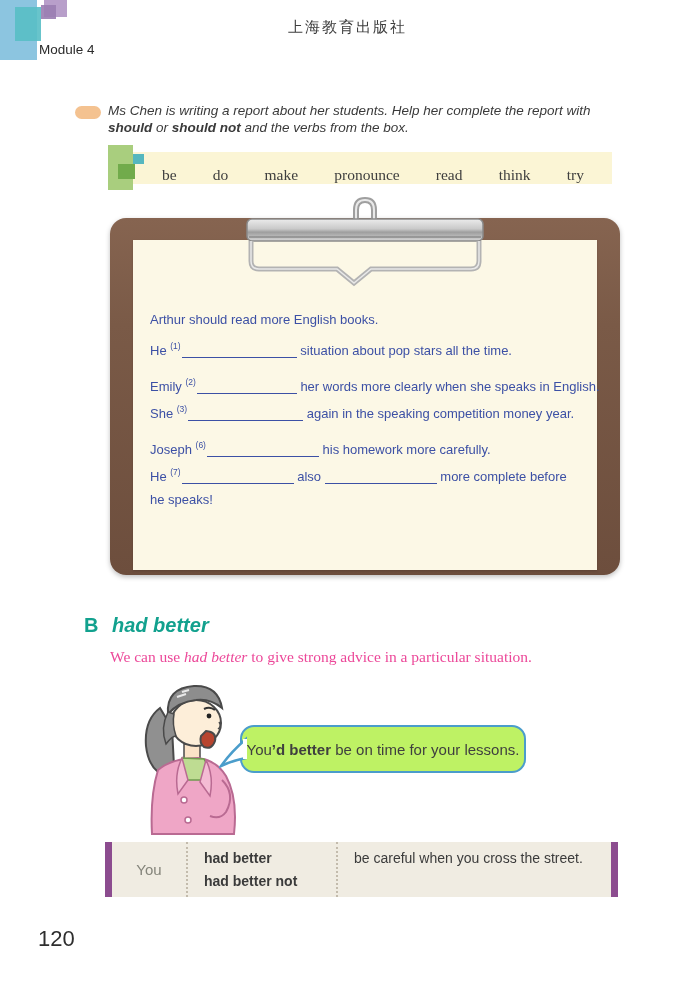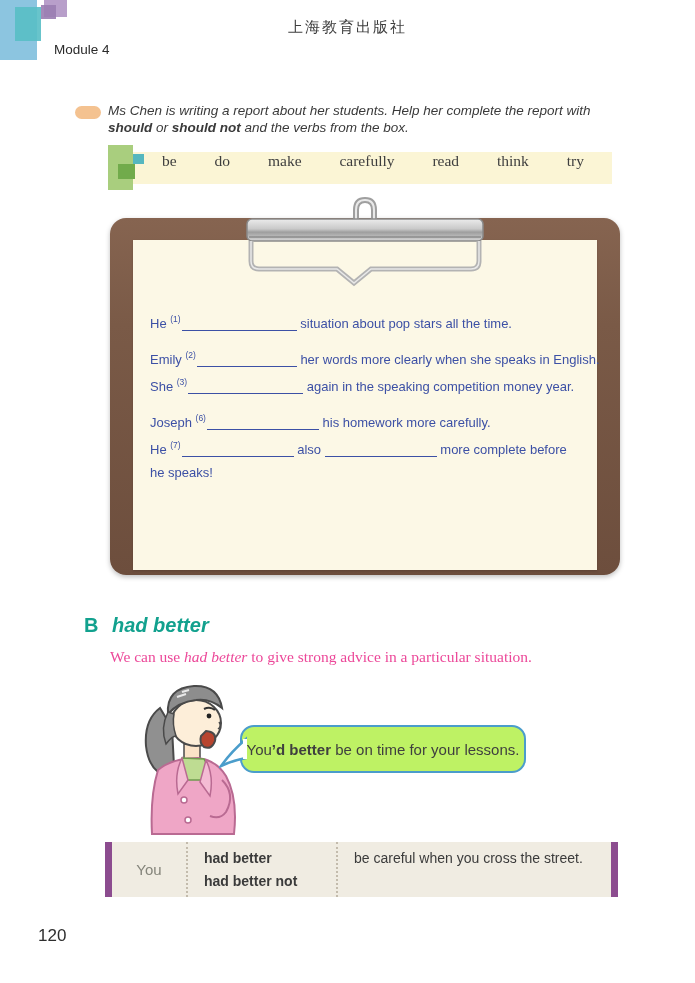--- a/index.html
+++ b/index.html
@@ -2,40 +2,40 @@
 <html style="--teal-heading: #12a18e; --handwriting-blue: #3c50a5; --bubble-border: #4b9dcb; --table-accent: #8c4c8f; --word-box-bg: #fbf5d5; --clipboard-brown: #7a5a47; --paper-cream: #fcf8e6; --orange-pill: #f4c290;"><head>
 <meta charset="utf-8">
 <style>
   html,body{margin:0;padding:0;background:#fff;}
   #page{position:relative;width:695px;height:983px;background:#ffffff;overflow:hidden;
         font-family:"Liberation Sans",sans-serif;color:#2e2e2e;}
 
   
   .publisher{position:absolute;top:18px;left:0;width:100%;text-align:center;
              font-family:"Liberation Serif",serif;font-size:15px;letter-spacing:2px;color:#3e3e3e;}
-  .module-label{position:absolute;left:54px;top:42px;font-size:13.5px;color:#2b2b2b;}
+  .module-label{position:absolute;left:39px;top:42px;font-size:13.5px;color:#2b2b2b;}
 
   
   .sq{position:absolute;}
   .sq-blue{left:0;top:0;width:37px;height:60px;background:#8cc5e0;}
   .sq-teal{left:15px;top:7px;width:26px;height:34px;background:#58bec5;opacity:.9;}
   .sq-purple{left:44px;top:0;width:23px;height:17px;background:#b89fca;}
   .sq-purple2{left:41px;top:5px;width:15px;height:14px;background:#9a7db1;opacity:.9;}
 
   
   .orange-pill{position:absolute;left:75px;top:106px;width:26px;height:13px;border-radius:7px;
                background:var(--orange-pill,#f4c290);}
   .instr{position:absolute;left:108px;top:102px;width:527px;font-size:13.5px;font-style:italic;
          line-height:17px;color:#3a3a3a;white-space:pre-wrap;}
   .instr b{font-weight:bold;}
 
   
   .word-box{position:absolute;left:110px;top:152px;width:502px;height:32px;
             background:var(--word-box-bg,#fbf5d5);}
-  .word-box-inner{display:flex;justify-content:space-between;align-items:flex-start;height:100%;
+  .word-box-inner{display:flex;justify-content:space-between;align-items:flex-end;height:100%;
                   padding:0 28px 0 52px;font-family:"Liberation Serif",serif;font-size:15.5px;color:#3e3e3e;}
   .sq-green-big{left:108px;top:145px;width:25px;height:45px;background:#a9ce7e;}
   .sq-green-dark{left:118px;top:164px;width:17px;height:15px;background:#71ab4b;}
   .sq-teal-tiny{left:133px;top:154px;width:11px;height:10px;background:#55b7bf;}
 
   
   .board{position:absolute;left:110px;top:218px;width:510px;height:357px;border-radius:16px;
          background:linear-gradient(180deg,#866450 0%,var(--clipboard-brown,#7a5a47) 30%,#6d4e3d 100%);
          box-shadow:0 2px 5px rgba(0,0,0,.25);}
   .paper{position:absolute;left:133px;top:240px;width:464px;height:330px;
@@ -68,21 +68,21 @@
   .gtable{position:absolute;left:105px;top:842px;width:513px;height:55px;
           background:#f0ece2;display:flex;align-items:stretch;}
   .gbar{width:7px;background:var(--table-accent,#8c4c8f);}
   .gcol1{width:74px;display:flex;align-items:center;justify-content:center;
          color:#85857b;font-size:15px;border-right:2px dotted #c3bbac;}
   .gcol2{width:132px;padding:5px 0 0 16px;border-right:2px dotted #c3bbac;}
   .gcol3{flex:1;padding:5px 0 0 16px;}
   .grow{line-height:23px;font-size:14px;color:#3b3b3b;}
   .gcol2 .grow{font-weight:bold;}
 
-  .page-num{position:absolute;left:38px;top:926px;font-size:17px;color:#2e2e2e;text-align:right;}
+  .page-num{position:absolute;left:38px;top:926px;font-size:22px;color:#2e2e2e;text-align:right;}
 </style>
 </head>
 <body>
 
 <div id="page">
 
   <div class="sq sq-blue"></div>
   <div class="sq sq-teal"></div>
   <div class="sq sq-purple"></div>
   <div class="sq sq-purple2"></div>
@@ -91,21 +91,21 @@
   <div class="module-label">Module 4</div>
 
   <div class="orange-pill"></div>
   <div class="instr"><span>Ms Chen is writing a report about her students. Help her complete the report with </span><b>should</b><span> or </span><b>should not</b><span> and the verbs from the box.</span></div>
 
   <div class="word-box">
     <div class="word-box-inner">
         <span>be</span>
         <span>do</span>
         <span>make</span>
-        <span>carefully</span>
+        <span>pronounce</span>
         <span>read</span>
         <span>think</span>
         <span>try</span>
       </div>
   </div>
   <div class="sq sq-green-big"></div>
   <div class="sq sq-green-dark"></div>
   <div class="sq sq-teal-tiny"></div>
 
   <div class="board"></div>
@@ -122,20 +122,21 @@
       </defs>
       <path d="M113 24 L113 13 Q113 3 122 3 Q131 3 131 13 L131 24" fill="none" stroke="#9f9f9f" stroke-width="6"></path>
       <path d="M113 24 L113 13 Q113 3 122 3 Q131 3 131 13 L131 24" fill="none" stroke="#e9e9e9" stroke-width="2"></path>
       <rect x="4" y="22" width="236" height="22" rx="5" fill="url(#metal)" stroke="#8b8b8b" stroke-width="1.5"></rect>
       <line x1="6" y1="40" x2="238" y2="40" stroke="#8b8b8b" stroke-width="1.5"></line>
       <path d="M8 44 L8 64 Q8 72 16 72 L94 72 L111 86 L128 72 L228 72 Q236 72 236 64 L236 44" fill="none" stroke="#b3b3b3" stroke-width="5"></path>
       <path d="M8 44 L8 64 Q8 72 16 72 L94 72 L111 86 L128 72 L228 72 Q236 72 236 64 L236 44" fill="none" stroke="#e9e9e9" stroke-width="1.5"></path>
     </svg>
   </div>
   <div class="clip-lines">
+      <div class="clip-line"><span>Arthur should read more English books.</span></div>
       <div class="clip-line"><span>He </span><sup>(1)</sup><span class="blank" style="width: 115px;"></span><span> situation about pop stars all the time.</span></div>
       <div class="clip-line gap"><span>Emily </span><sup>(2)</sup><span class="blank" style="width: 100px;"></span><span> her words more clearly when she speaks in English.</span></div>
       <div class="clip-line"><span>She </span><sup>(3)</sup><span class="blank" style="width: 115px;"></span><span> again in the speaking competition money year.</span></div>
       <div class="clip-line gap"><span>Joseph </span><sup>(6)</sup><span class="blank" style="width: 112px;"></span><span> his homework more carefully.</span></div>
       <div class="clip-line"><span>He </span><sup>(7)</sup><span class="blank" style="width: 112px;"></span><span> also </span><span class="blank" style="width: 112px;"></span><span> more complete before</span></div>
       <div class="clip-line"><span>he speaks!</span></div>
     </div>
 
   <div class="sec-letter">B</div>
   <div class="sec-title">had better</div>

